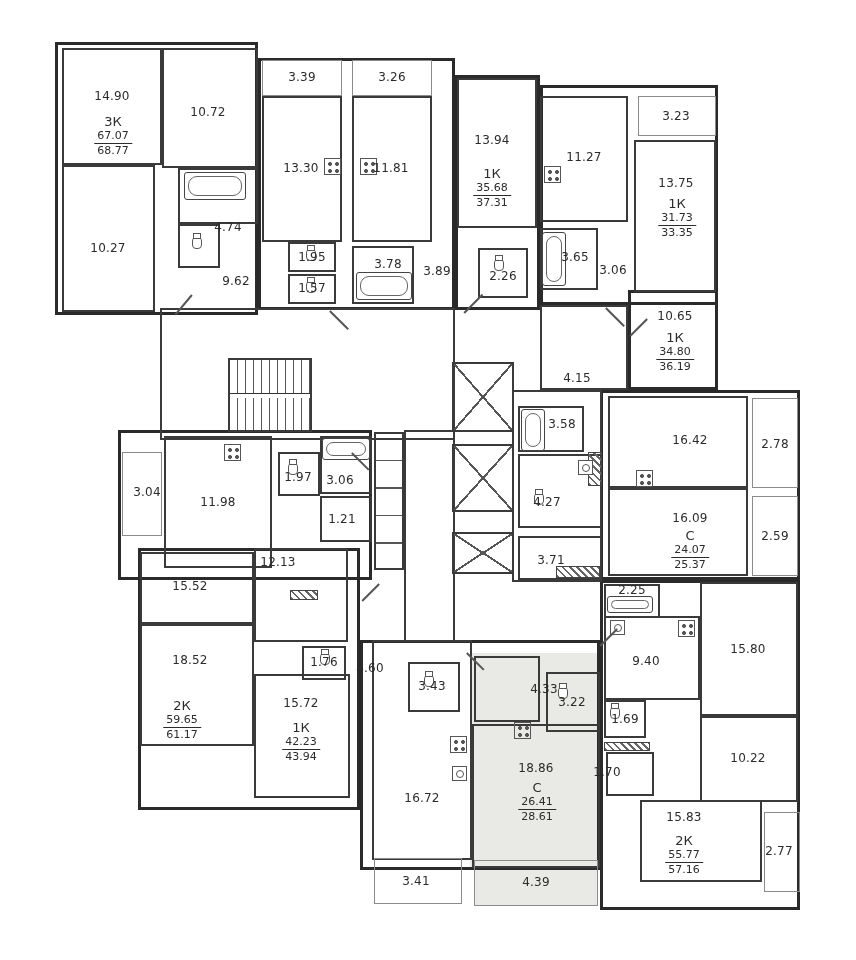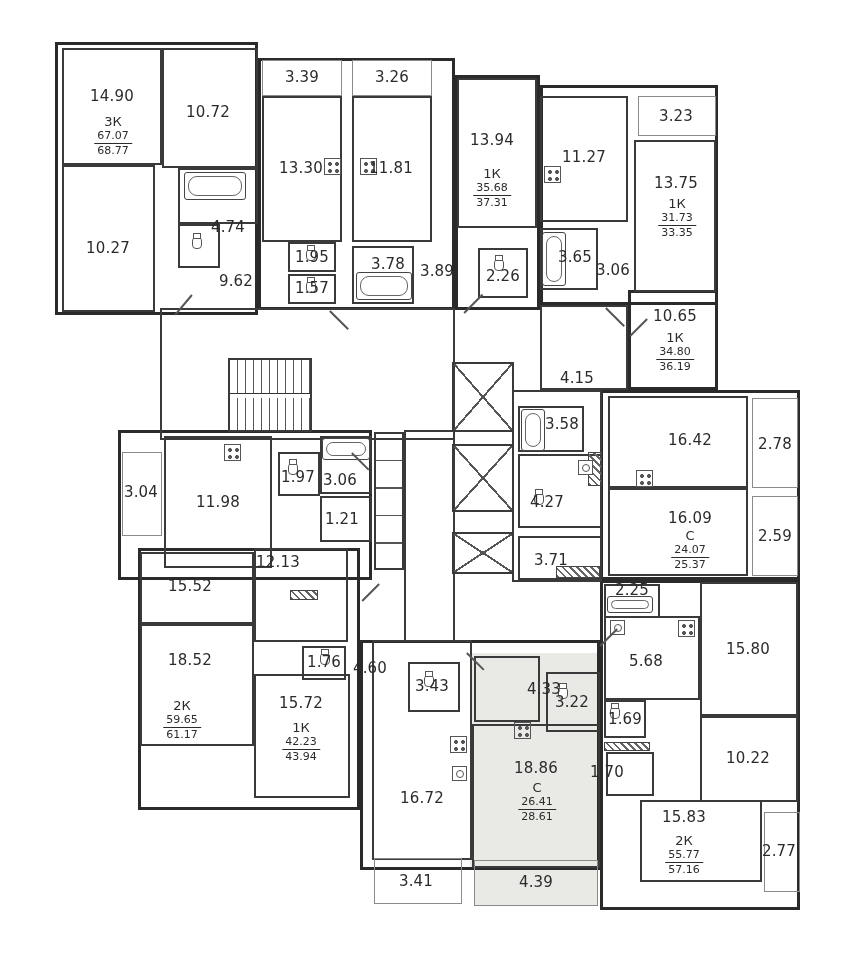--- a/index.html
+++ b/index.html
@@ -8,21 +8,21 @@
     width:856px; height:960px; position:relative; overflow:hidden;
     font-family:"DejaVu Sans","Liberation Sans",sans-serif; color:#2b2b2b;
   }
   #canvas { position:absolute; left:0; top:0; width:856px; height:960px; background:#fff; }
 
   .W  { position:absolute; border:3px solid #2a2a2a; }
   .w  { position:absolute; border:2px solid #3a3a3a; }
   .bal{ position:absolute; border:1.5px solid #8a8a8a; }
   .hl { position:absolute; background:#e9e9e6; }
 
-  .lb { position:absolute; transform:translate(-50%,-50%); font-size:15px; white-space:nowrap; letter-spacing:.2px; }
+  .lb { position:absolute; transform:translate(-50%,-50%); font-size:12px; white-space:nowrap; letter-spacing:.2px; }
 
   .apt { position:absolute; transform:translateX(-50%); text-align:center; }
   .apt-type   { font-size:13px; line-height:15px; }
   .apt-living { font-size:11px; line-height:14px; border-bottom:1px solid #2b2b2b; padding:0 3px; }
   .apt-total  { font-size:11px; line-height:14px; }
 
   .stairs { position:absolute; border:2px solid #3a3a3a;
     background:repeating-linear-gradient(90deg, transparent 0 7px, #555 7px 8px); }
   .stairs::after { content:""; position:absolute; left:0; right:0; top:50%; height:4px;
     margin-top:-2px; background:#fff; border-top:1.5px solid #333; }
@@ -202,39 +202,39 @@
   <div class="lb" style="left:584px;top:157px">11.27</div>
   <div class="lb" style="left:575px;top:257px">3.65</div>
   <div class="lb" style="left:613px;top:270px">3.06</div>
   <div class="lb" style="left:676px;top:116px">3.23</div>
   <div class="lb" style="left:676px;top:183px">13.75</div>
   <div class="lb" style="left:675px;top:316px">10.65</div>
   <div class="lb" style="left:577px;top:378px">4.15</div>
   <div class="lb" style="left:562px;top:424px">3.58</div>
   <div class="lb" style="left:690px;top:440px">16.42</div>
   <div class="lb" style="left:775px;top:444px">2.78</div>
-  <div class="lb" style="left:141px;top:492px">3.04</div>
+  <div class="lb" style="left:147px;top:492px">3.04</div>
   <div class="lb" style="left:218px;top:502px">11.98</div>
   <div class="lb" style="left:298px;top:477px">1.97</div>
   <div class="lb" style="left:340px;top:480px">3.06</div>
   <div class="lb" style="left:342px;top:519px">1.21</div>
   <div class="lb" style="left:547px;top:502px">4.27</div>
   <div class="lb" style="left:690px;top:518px">16.09</div>
   <div class="lb" style="left:775px;top:536px">2.59</div>
   <div class="lb" style="left:551px;top:560px">3.71</div>
   <div class="lb" style="left:190px;top:586px">15.52</div>
   <div class="lb" style="left:278px;top:562px">12.13</div>
   <div class="lb" style="left:190px;top:660px">18.52</div>
   <div class="lb" style="left:324px;top:662px">1.76</div>
   <div class="lb" style="left:370px;top:668px">4.60</div>
   <div class="lb" style="left:301px;top:703px">15.72</div>
   <div class="lb" style="left:432px;top:686px">3.43</div>
   <div class="lb" style="left:544px;top:689px">4.33</div>
   <div class="lb" style="left:572px;top:702px">3.22</div>
-  <div class="lb" style="left:646px;top:661px">5.68</div>
+  <div class="lb" style="left:646px;top:661px">9.40</div>
   <div class="lb" style="left:625px;top:719px">1.69</div>
   <div class="lb" style="left:632px;top:590px">2.25</div>
   <div class="lb" style="left:748px;top:649px">15.80</div>
   <div class="lb" style="left:607px;top:772px">1.70</div>
   <div class="lb" style="left:748px;top:758px">10.22</div>
   <div class="lb" style="left:422px;top:798px">16.72</div>
   <div class="lb" style="left:536px;top:768px">18.86</div>
   <div class="lb" style="left:416px;top:881px">3.41</div>
   <div class="lb" style="left:536px;top:882px">4.39</div>
   <div class="lb" style="left:684px;top:817px">15.83</div>

